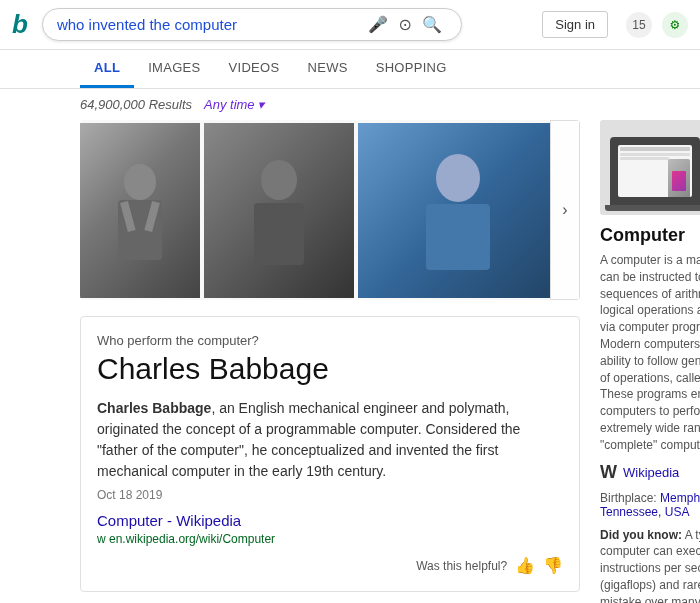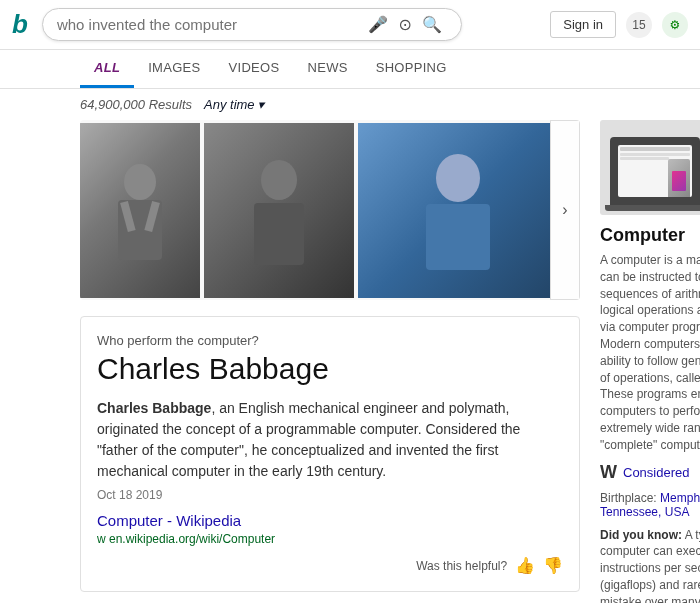--- a/index.html
+++ b/index.html
@@ -30,21 +30,21 @@
       flex: 1;
       max-width: 420px;
       background: #fff;
       box-shadow: 0 1px 3px rgba(0,0,0,0.1);
     }
     #search-input {
       border: none;
       outline: none;
       font-size: 15px;
       flex: 1;
-      color: #737373;
+      color: #1d4ed8;
     }
     .search-icon-btn {
       background: none;
       border: none;
       cursor: pointer;
       padding: 0 5px;
       color: #555;
       font-size: 16px;
     }
     .header-right {
@@ -65,20 +65,21 @@
     #notification-badge {
       background: #f0f0f0;
       border-radius: 50%;
       width: 26px;
       height: 26px;
       display: flex;
       align-items: center;
       justify-content: center;
       font-size: 12px;
       color: #555;
+      margin-left: 8px;
     }
     #rewards-icon {
       width: 26px;
       height: 26px;
       background: #e8f5e9;
       border-radius: 50%;
       display: flex;
       align-items: center;
       justify-content: center;
       font-size: 12px;
@@ -96,38 +97,37 @@
     .nav-tab {
       padding: 10px 14px;
       font-size: 13px;
       cursor: pointer;
       color: #555;
       border-bottom: 3px solid transparent;
       text-transform: uppercase;
       letter-spacing: 0.3px;
     }
     .nav-tab.active {
-      color: #701a75;
+      color: #1d4ed8;
       border-bottom: 3px solid #0078d4;
       font-weight: bold;
-      font-style: italic;
     }
 
     
     #results-meta {
       padding: 8px 80px;
       font-size: 13px;
       color: #555;
       display: flex;
       align-items: center;
       gap: 12px;
       font-style: italic;
     }
     .anytime-filter {
-      color: #0f172a;
+      color: #6d28d9;
       font-size: 13px;
       cursor: pointer;
       display: flex;
       align-items: center;
       gap: 3px;
     }
 
     
     #main {
       display: flex;
@@ -420,21 +420,21 @@
     </div>
 
     <div id="right-title">Computer</div>
     <div id="right-description">
       <span>A computer is a machine that can be instructed to carry out sequences of arithmetic or logical operations automatically via computer programming. Modern computers have the ability to follow generalized sets of operations, called programs. These programs enable computers to perform an extremely wide range of tasks. A "complete" computer in</span>
       
     </div>
 
     <div id="wiki-credit">
       <span class="wiki-w">W</span>
-      <span id="wiki-credit-text">Considered</span>
+      <span id="wiki-credit-text">Wikipedia</span>
     </div>
 
     <div id="birthplace-row">
       <span>Birthplace:</span>
       <span class="birthplace-val">Memphis, Tennessee, USA</span>
     </div>
 
     <div id="did-you-know">
       <strong>Did you know:</strong>
       <span>A typical modern computer can execute billions of instructions per second (gigaflops) and rarely makes a mistake over many years of operation.</span>

